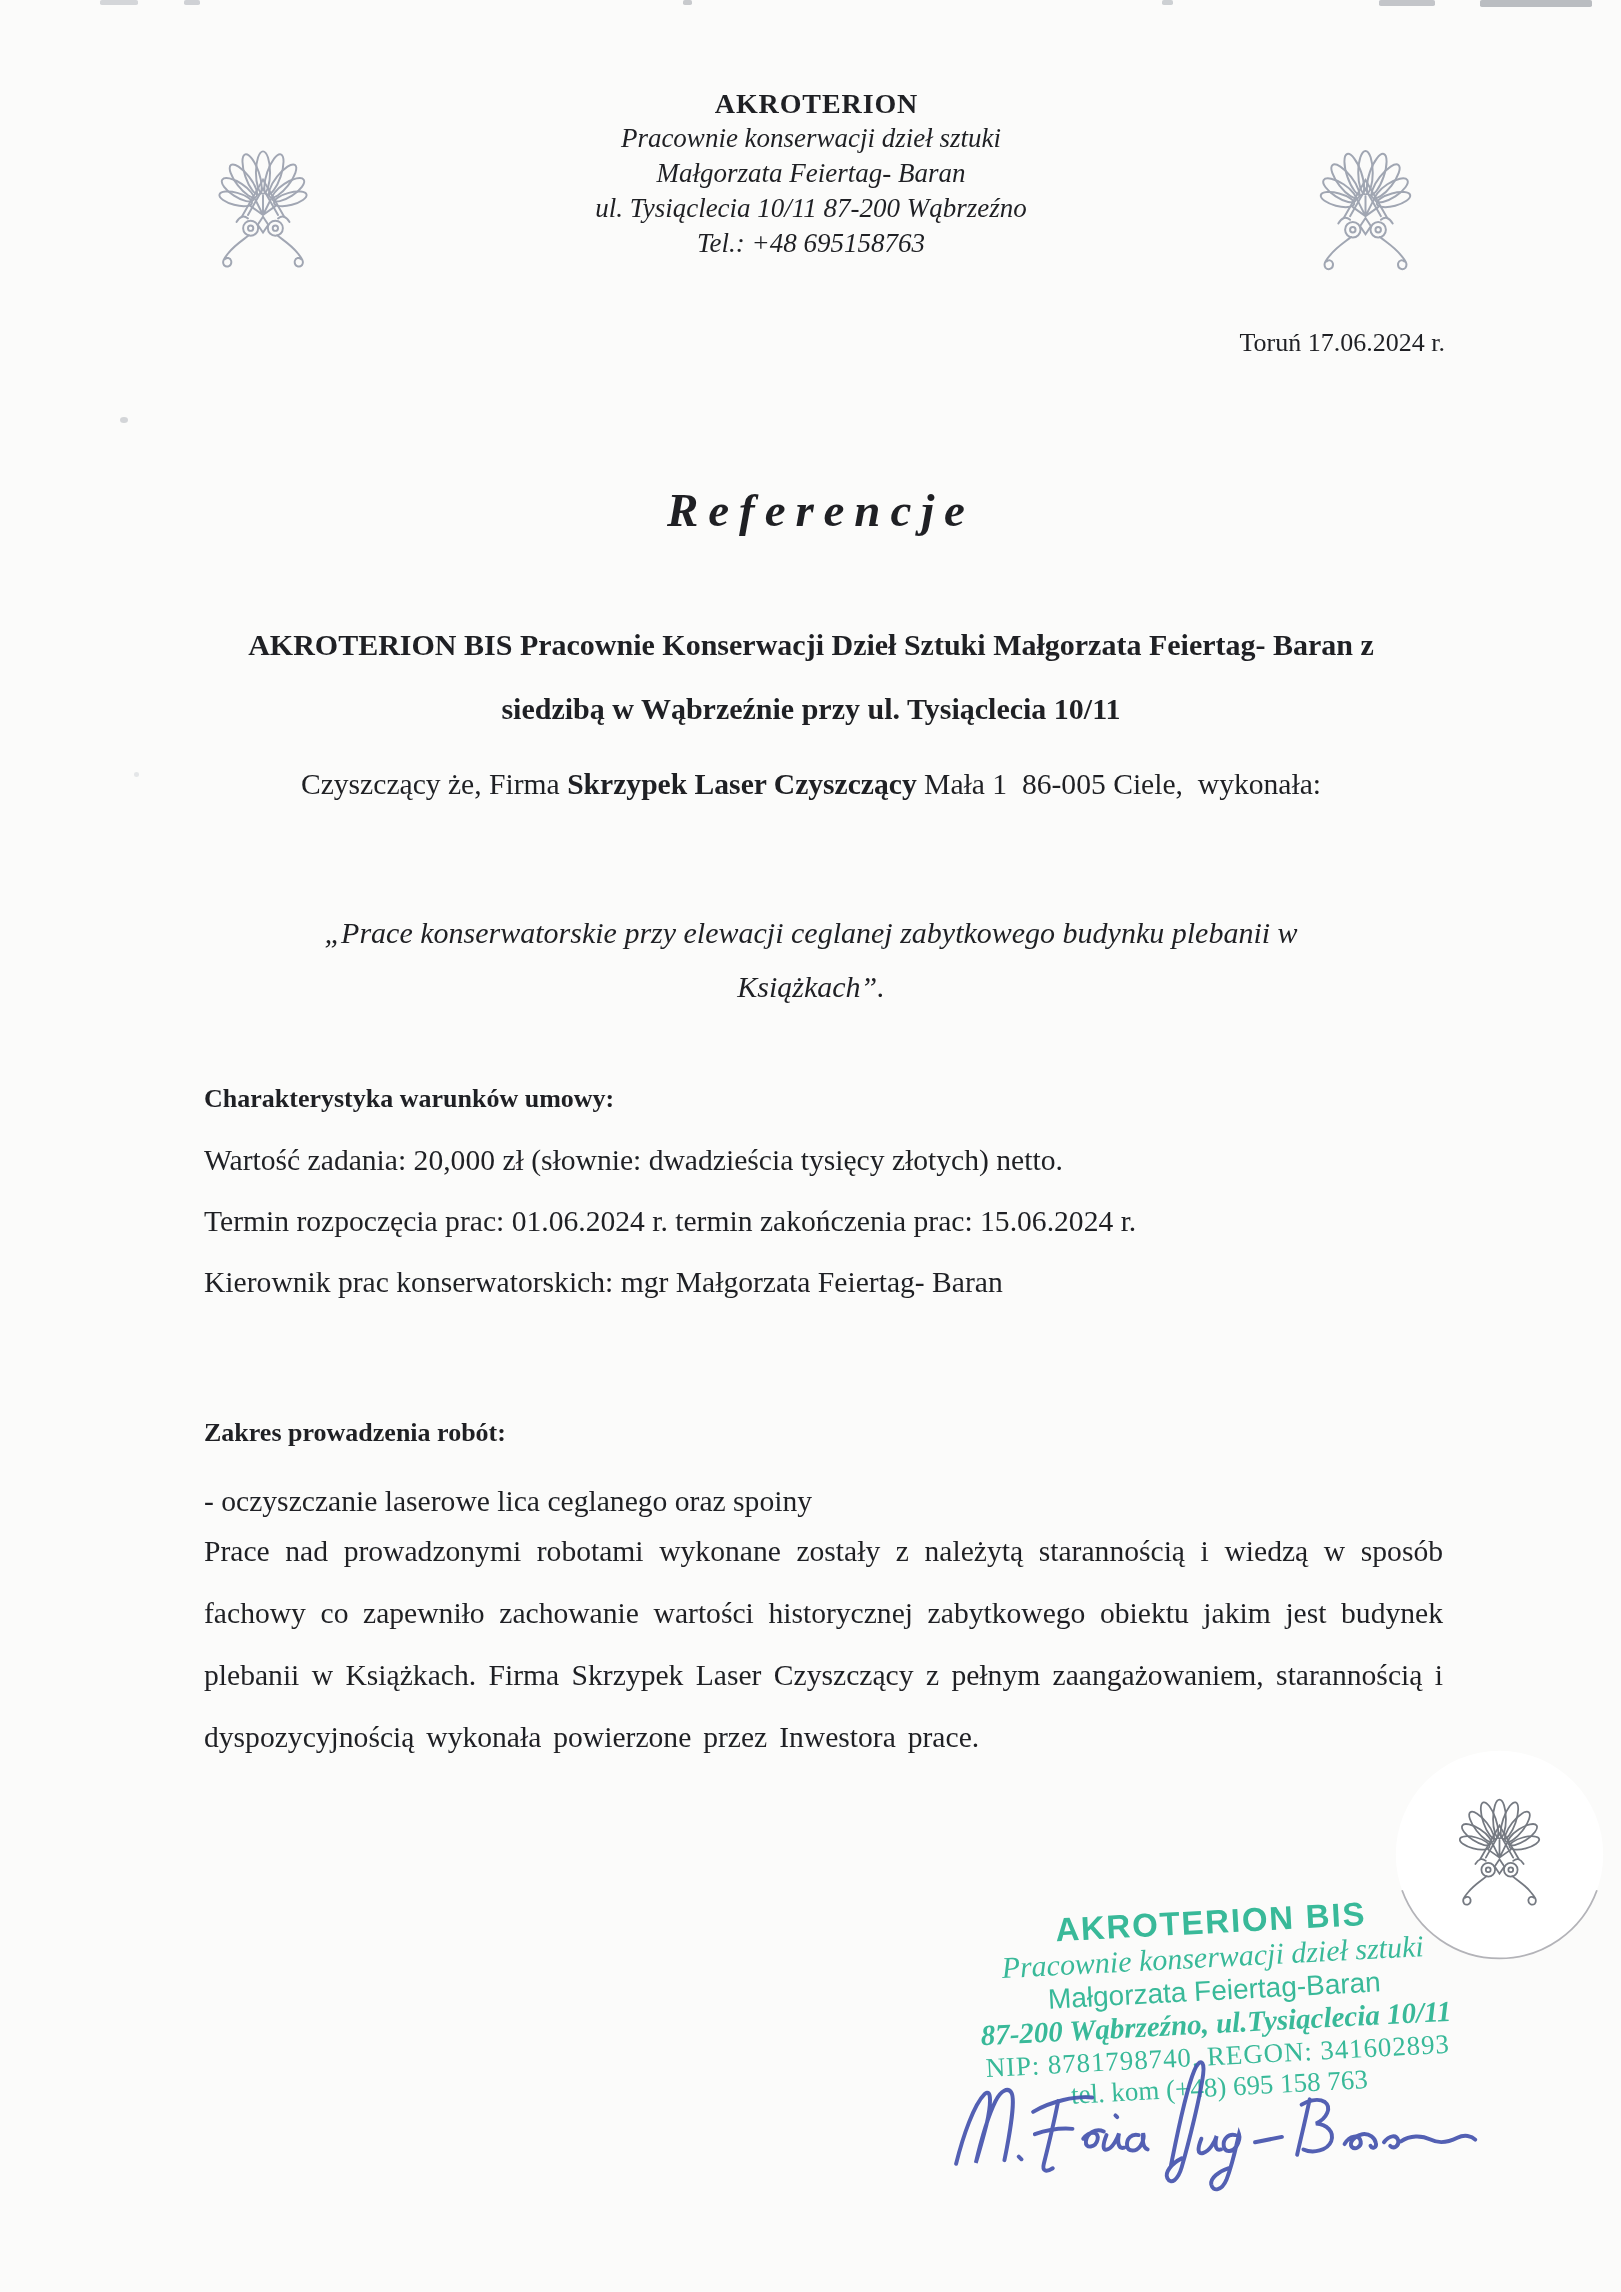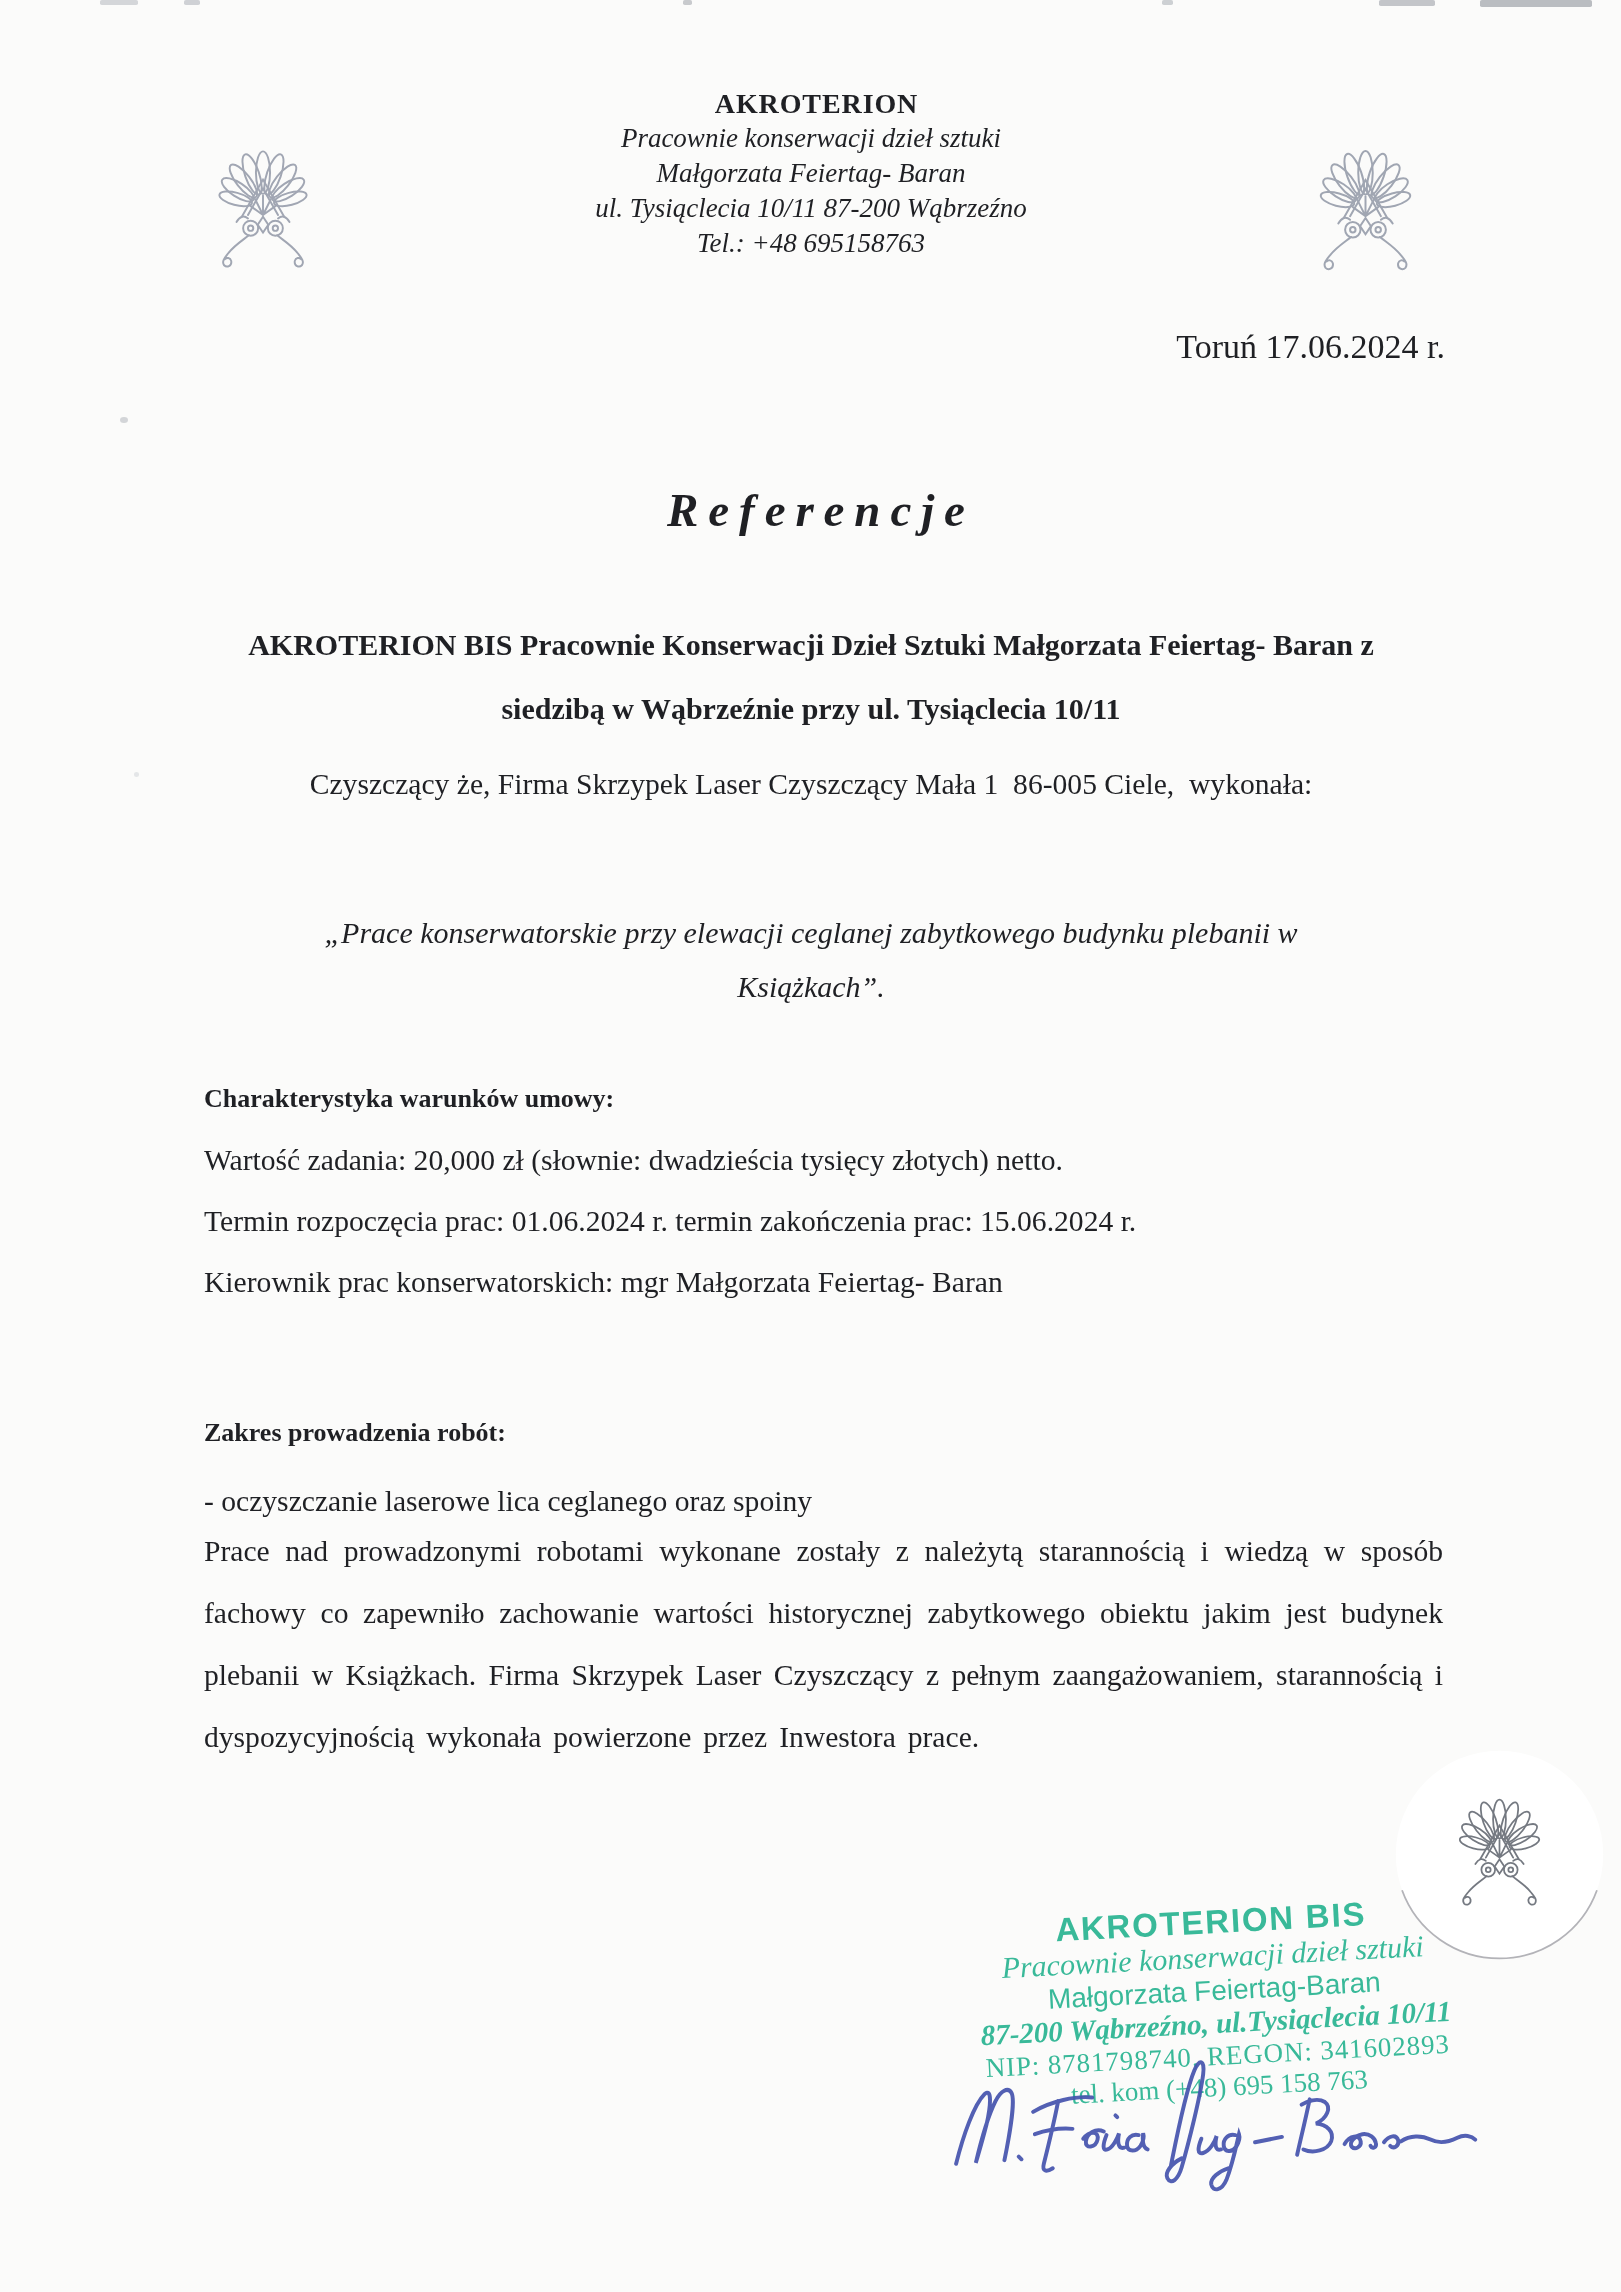--- a/index.html
+++ b/index.html
@@ -19,38 +19,38 @@
   .letterhead{
     position:absolute;top:86px;left:0;width:100%;
     text-align:center;line-height:35px;font-size:27px;
   }
   .lh-company{font-weight:bold;font-style:normal;font-size:28px;letter-spacing:0.9px;margin-left:11px;}
   .lh-line{font-style:italic;}
   .orn{position:absolute;}
   .orn-top{color:#979dab;}
   .orn-bottom-group{position:absolute;left:1394px;top:1745px;z-index:1;}
   
-  .date-line{position:absolute;top:328px;right:177px;font-size:34px;}
+  .date-line{position:absolute;top:328px;right:177px;font-size:26px;}
   
   .doc-title{
     position:absolute;top:473px;left:0;width:100%;margin:10px;
     text-align:center;font-size:47px;font-weight:bold;font-style:italic;
     letter-spacing:9.9px;
   }
   
   .issuer{
     position:absolute;top:613px;left:107px;right:107px;
     text-align:center;font-size:30px;font-weight:bold;line-height:64px;
   }
   
   .certify{
     position:absolute;top:768px;left:90px;right:90px;
     text-align:center;font-size:29.6px;white-space:pre-wrap;
   }
-  .certify .b{font-weight:normal;}
+  .certify .b{font-weight:bold;}
   
   .quote{
     position:absolute;top:906px;left:107px;right:107px;
     text-align:center;font-size:30px;font-weight:normal;font-style:italic;line-height:54px;
   }
   
   .block-heading{
     position:absolute;left:204px;font-size:26px;font-weight:bold;
   }
   .block-items{

